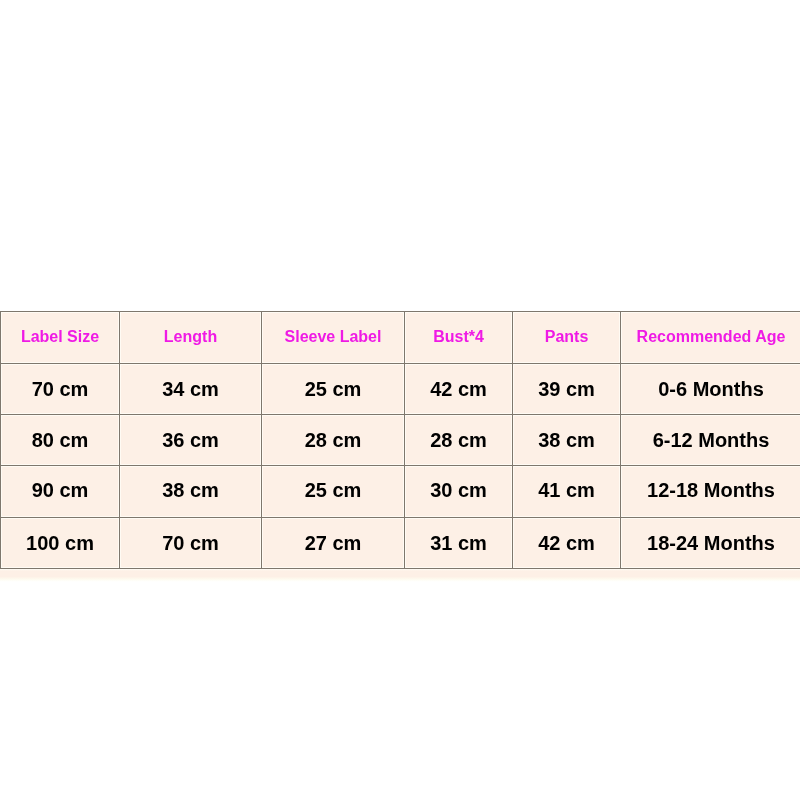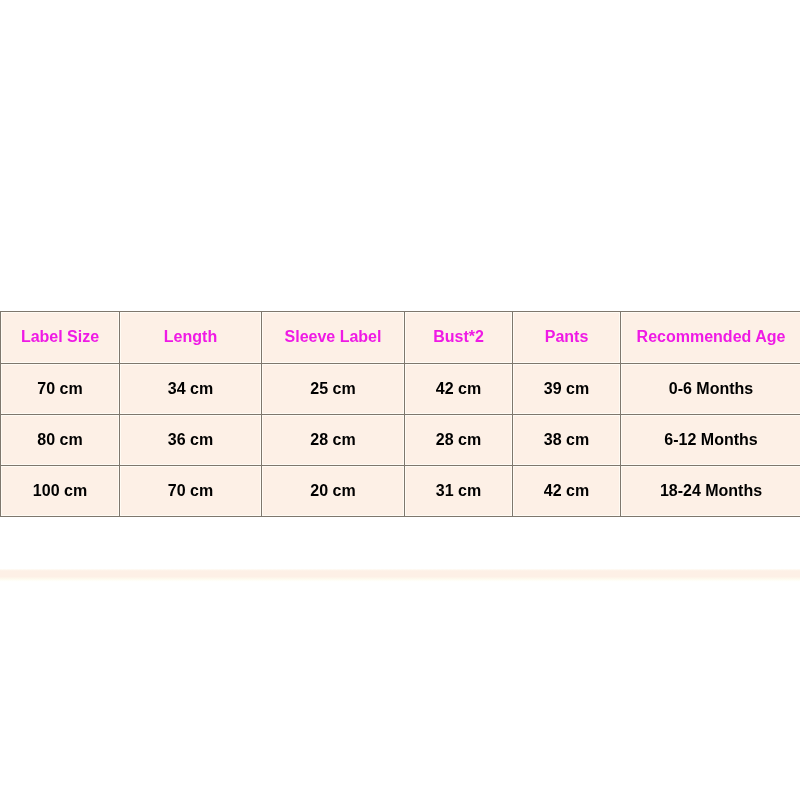--- a/index.html
+++ b/index.html
@@ -40,21 +40,21 @@
     width: 801px;
     background: var(--cell-bg);
   }
   table.size-chart td {
     border: 1px solid var(--border-color);
     background: var(--cell-bg);
     text-align: center;
     vertical-align: middle;
     height: 50px;
     font-weight: bold;
-    font-size: 16px;
+    font-size: 20px;
     color: var(--cell-color);
     padding: 0;
     box-shadow: inset 0 0 0 1px rgba(255,253,246,0.85);
   }
   table.size-chart td > span.cell-text {
     display: inline-block;
     transform: translateZ(0);
   }
   table.size-chart tr.header-row td > span.cell-text,
   table.size-chart tr.row-3 td > span.cell-text {
@@ -96,44 +96,52 @@
         <col style="width:143px">
         <col style="width:108px">
         <col style="width:108px">
         <col style="width:181px">
       </colgroup>
       <tbody>
           <tr class="header-row">
             <td><span class="cell-text">Label Size</span></td>
             <td><span class="cell-text">Length</span></td>
             <td><span class="cell-text">Sleeve Label</span></td>
-            <td><span class="cell-text">Bust*2</span></td>
+            <td><span class="cell-text">Bust*4</span></td>
             <td><span class="cell-text">Pants</span></td>
             <td><span class="cell-text">Recommended Age</span></td>
           </tr>
           <tr class="row-1">
             <td><span class="cell-text">70 cm</span></td>
             <td><span class="cell-text">34 cm</span></td>
             <td><span class="cell-text">25 cm</span></td>
             <td><span class="cell-text">42 cm</span></td>
             <td><span class="cell-text">39 cm</span></td>
             <td><span class="cell-text">0-6 Months</span></td>
           </tr>
           <tr class="row-2">
             <td><span class="cell-text">80 cm</span></td>
             <td><span class="cell-text">36 cm</span></td>
             <td><span class="cell-text">28 cm</span></td>
             <td><span class="cell-text">28 cm</span></td>
             <td><span class="cell-text">38 cm</span></td>
             <td><span class="cell-text">6-12 Months</span></td>
           </tr>
+          <tr class="row-3">
+            <td><span class="cell-text">90 cm</span></td>
+            <td><span class="cell-text">38 cm</span></td>
+            <td><span class="cell-text">25 cm</span></td>
+            <td><span class="cell-text">30 cm</span></td>
+            <td><span class="cell-text">41 cm</span></td>
+            <td><span class="cell-text">12-18 Months</span></td>
+          </tr>
           <tr class="row-4">
             <td><span class="cell-text">100 cm</span></td>
             <td><span class="cell-text">70 cm</span></td>
-            <td><span class="cell-text">20 cm</span></td>
+            <td><span class="cell-text">27 cm</span></td>
             <td><span class="cell-text">31 cm</span></td>
             <td><span class="cell-text">42 cm</span></td>
             <td><span class="cell-text">18-24 Months</span></td>
           </tr>
         </tbody>
     </table>
   </div>
   <div id="fade"></div>
 </div>
 

